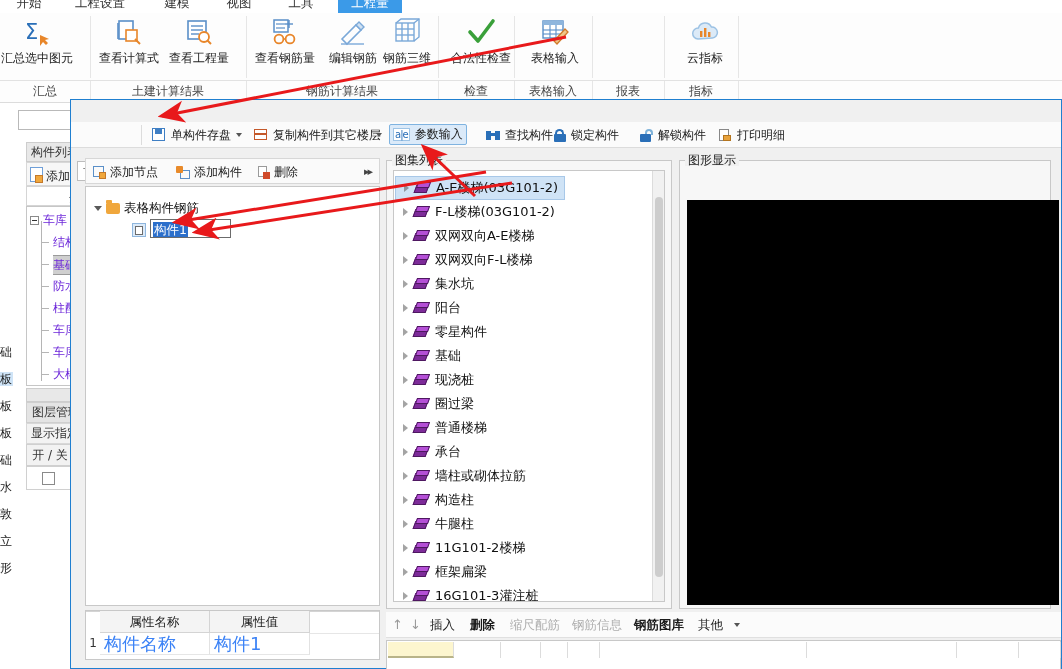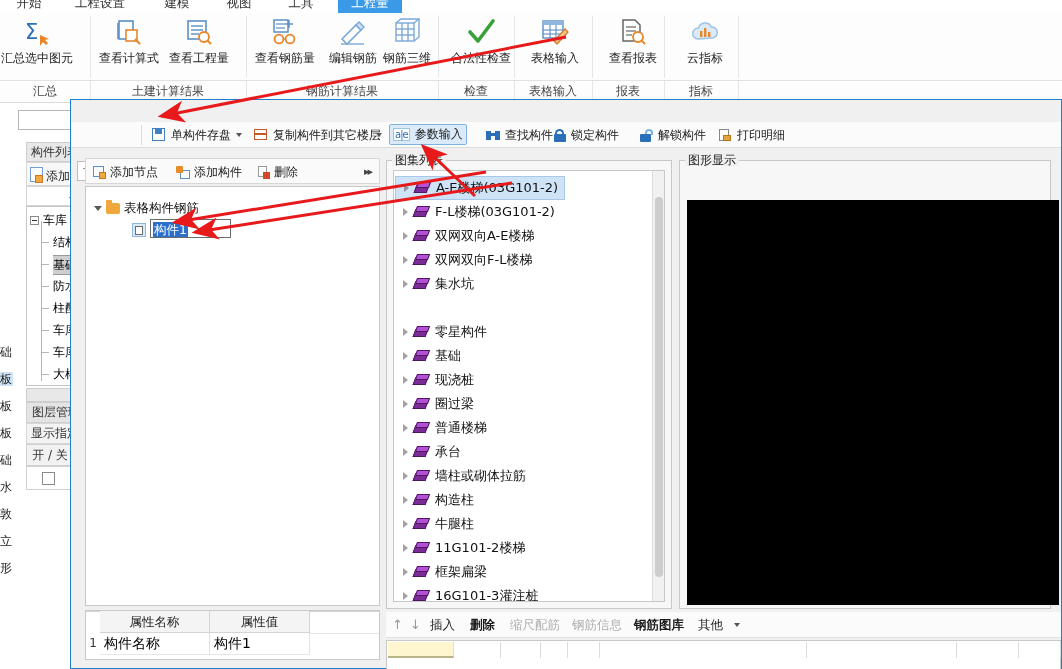--- a/index.html
+++ b/index.html
@@ -52,21 +52,21 @@
   .bg-vtab.sel { background:#cfe4f7; }
   .bg-combo { position:absolute; background:#fff; border:1px solid #b9b9b9; height:20px; }
   .bg-combo .arw { position:absolute; right:4px; top:7px; width:0;height:0;
       border-left:3.5px solid transparent;border-right:3.5px solid transparent;border-top:4px solid #666; }
   .bg-combo .txt { position:absolute; left:5px; top:2px; font-size:12px; color:#222; white-space:nowrap;}
 
   .bg-panelhdr { position:absolute; background:#e8e8e8; border:1px solid #cdcdcd;
                  font-size:12px; color:#333; }
   .bg-toolrow { position:absolute; background:#f7f7f7; border:1px solid #d8d8d8; }
   .bg-treebox { position:absolute; background:#fff; border:1px solid #c6c6c6; overflow:hidden; }
-  .bg-tline { position:absolute; font-size:12px; color:#000000; white-space:nowrap; line-height:18px; }
+  .bg-tline { position:absolute; font-size:12px; color:#6d28d9; white-space:nowrap; line-height:18px; }
   .bg-tline.sel { background:#cfcfcf; border-top:1px solid #9a9a9a; border-bottom:1px solid #9a9a9a; }
   .bg-plusbox { position:absolute; width:9px; height:9px; border:1px solid #8a8a8a; background:#fff; }
   .bg-plusbox:before { content:''; position:absolute; left:1px; top:3px; width:5px; height:1px; background:#333; }
   .bg-elbow { position:absolute; width:8px; height:1px; background:#b5b5b5; }
   .bg-vstem { position:absolute; width:1px; background:#b5b5b5; }
 
   .bg-lyrhdr { position:absolute; background:#e4e4e4; border:1px solid #cfcfcf;
                font-size:12px; color:#333; line-height:19px; text-align:center; }
   .bg-lyrsub { position:absolute; background:#f3f3f3; border:1px solid #d8d8d8;
                font-size:12px; color:#333; line-height:19px; padding-left:4px; }
@@ -139,21 +139,21 @@
   .bt-btn.dim { color:#adadad; }
   .bt-btn.bold { font-weight:bold; }
   .arrowg { position:absolute; top:5px; font-size:13px; line-height:16px; color:#9a9a9a; }
 
   
   .pgrid { position:absolute; background:#fff; border:1px solid #c8c8c8; }
   .pg-hdr { position:absolute; background:#f4f4f4; border-right:1px solid #d4d4d4;
             border-bottom:1px solid #d4d4d4; font-size:12.5px; color:#222; text-align:center;
             line-height:21px; }
   .pg-cell { position:absolute; border-right:1px solid #e2e2e2; border-bottom:1px solid #e6e6e6;
-             font-size:14px; color:#000000; line-height:21px; padding-left:4px; white-space:nowrap; }
+             font-size:18px; color:#3b82f6; line-height:21px; padding-left:4px; white-space:nowrap; }
   .pg-rownum { position:absolute; font-size:12px; color:#333; line-height:21px; text-align:right; }
 
   .bgrid { position:absolute; background:#fff; border:1px solid #c8c8c8; }
   .bgrid .cell { position:absolute; border-right:1px solid #dcdcdc; background:#fff; height:16px; top:1px; }
   .bgrid .cell.hl { background:#fdf6cf; border-bottom:2px solid #b9b489; }
 
   
   .annot { position:absolute; left:0; top:0; width:1062px; height:669px; pointer-events:none; }
 </style>
 </head>
@@ -259,33 +259,20 @@
             <rect x="3" y="4" width="20" height="17" fill="#fff" stroke="#5a8fc8" stroke-width="1.4"></rect>
             <rect x="3" y="4" width="20" height="4" fill="#8fb6dd"></rect>
             <line x1="3" y1="13" x2="23" y2="13" stroke="#5a8fc8" stroke-width="1.1"></line>
             <line x1="3" y1="17" x2="23" y2="17" stroke="#5a8fc8" stroke-width="1.1"></line>
             <line x1="10" y1="8" x2="10" y2="21" stroke="#5a8fc8" stroke-width="1.1"></line>
             <line x1="16" y1="8" x2="16" y2="21" stroke="#5a8fc8" stroke-width="1.1"></line>
             <path d="M14 24 L25 12 L28 15 L17 27 Z" fill="#f0c78a" stroke="#d07a2a" stroke-width="1.3"></path>
           </svg>
         </div>
         <div class="lb">表格输入</div>
-      </div>
-      <div class="ritem" style="left: 600px;">
-        <div class="ic">
-          <svg width="30" height="30" viewBox="0 0 30 30">
-            <path d="M5 3 H17 L22 8 V24 H5 Z" fill="#fff" stroke="#666" stroke-width="1.5"></path>
-            <line x1="8" y1="10" x2="18" y2="10" stroke="#666" stroke-width="1.2"></line>
-            <line x1="8" y1="14" x2="18" y2="14" stroke="#666" stroke-width="1.2"></line>
-            <line x1="8" y1="18" x2="14" y2="18" stroke="#666" stroke-width="1.2"></line>
-            <circle cx="20" cy="20" r="5" fill="#fff" stroke="#e8862a" stroke-width="1.8"></circle>
-            <line x1="23" y1="23" x2="27" y2="27" stroke="#e8862a" stroke-width="2"></line>
-          </svg>
-        </div>
-        <div class="lb">查看报表</div>
       </div>
       <div class="ritem" style="left: 672px;">
         <div class="ic">
           <svg width="30" height="30" viewBox="0 0 30 30">
             <path d="M8 22 a5.5 5.5 0 0 1 0.4 -11 a7 7 0 0 1 13 -1 a5 5 0 0 1 1 11 Z" fill="#dceaf7" stroke="#9cc2e4" stroke-width="1.5"></path>
             <rect x="10" y="14" width="2.4" height="6" fill="#e8862a"></rect>
             <rect x="14" y="11" width="2.4" height="9" fill="#e8862a"></rect>
             <rect x="18" y="15" width="2.4" height="5" fill="#e8862a"></rect>
           </svg>
         </div>
@@ -538,20 +525,28 @@
           <span>双网双向F-L楼梯</span>
         </div>
         <div class="lrow" style="top: 101px; width: 252px;">
           <span class="tri" style="opacity: 0.55; flex: 0 0 auto;"></span>
           <span class="bookicon">
             <span class="b1"></span>
             <span class="b2"></span>
           </span>
           <span>集水坑</span>
         </div>
+        <div class="lrow" style="top: 125px; width: 252px;">
+          <span class="tri" style="opacity: 0.55; flex: 0 0 auto;"></span>
+          <span class="bookicon">
+            <span class="b1"></span>
+            <span class="b2"></span>
+          </span>
+          <span>阳台</span>
+        </div>
         <div class="lrow" style="top: 149px; width: 252px;">
           <span class="tri" style="opacity: 0.55; flex: 0 0 auto;"></span>
           <span class="bookicon">
             <span class="b1"></span>
             <span class="b2"></span>
           </span>
           <span>零星构件</span>
         </div>
         <div class="lrow" style="top: 173px; width: 252px;">
           <span class="tri" style="opacity: 0.55; flex: 0 0 auto;"></span>

